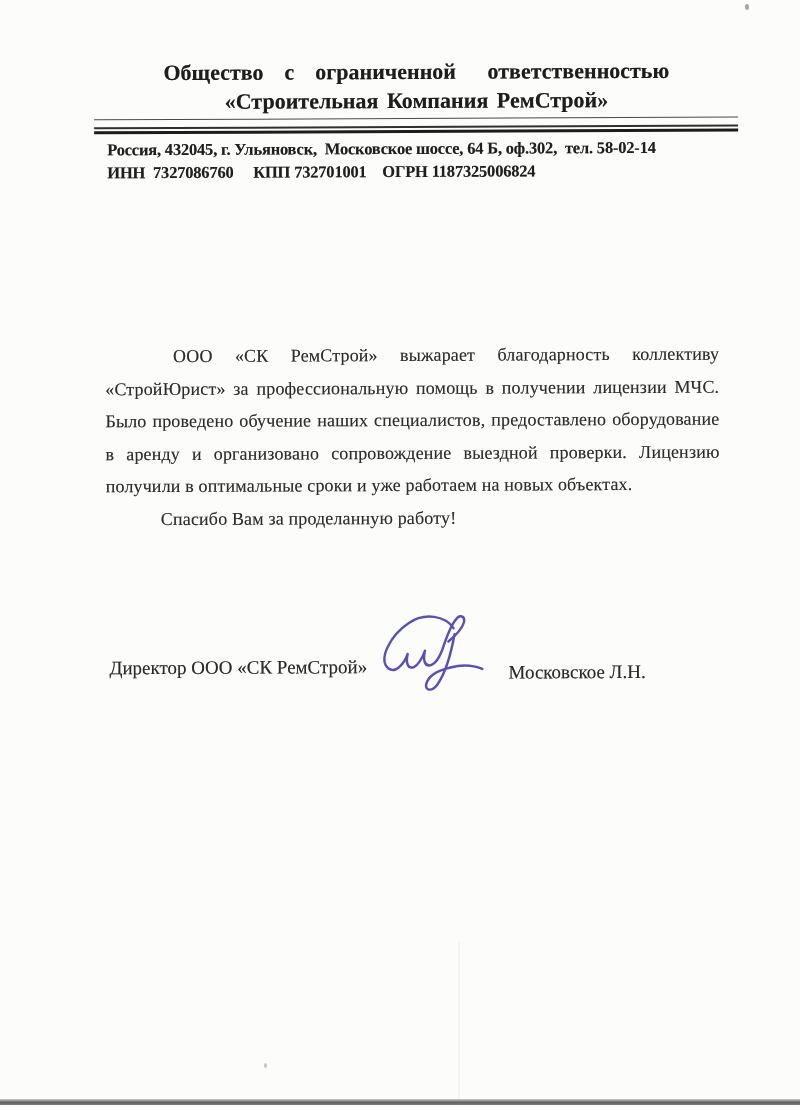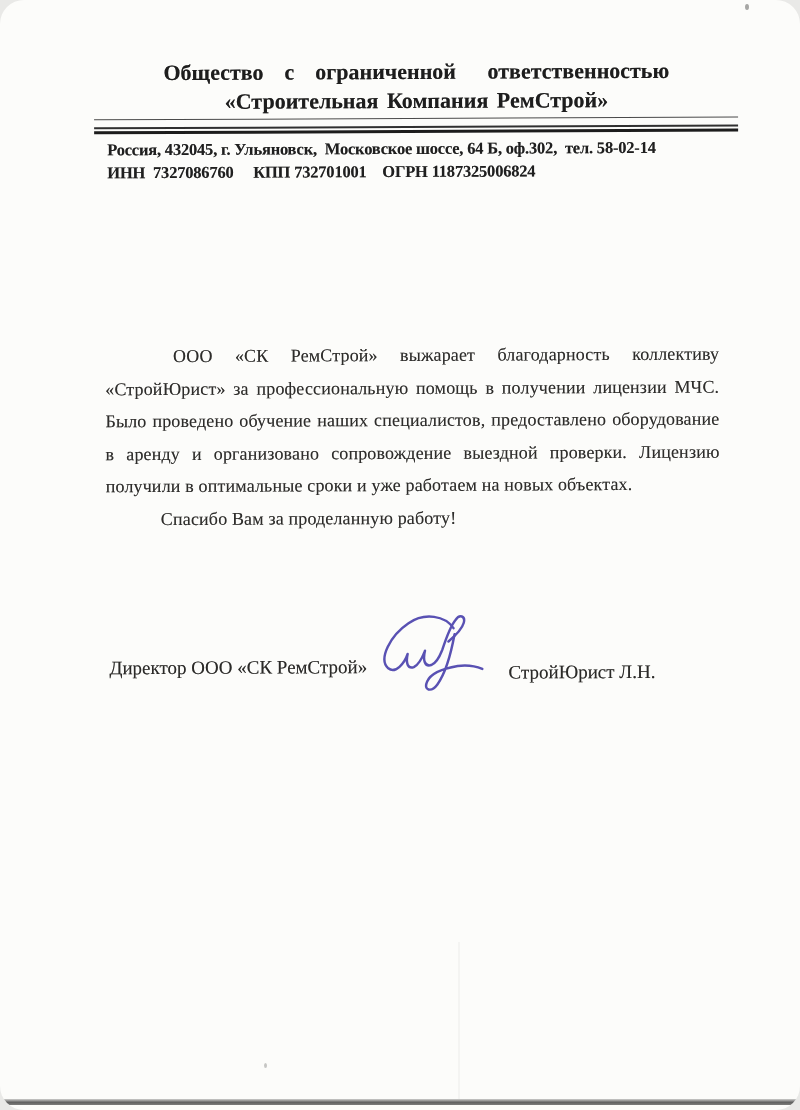--- a/index.html
+++ b/index.html
@@ -9,21 +9,20 @@
     font-family: "Liberation Serif", "DejaVu Serif", serif;
   }
   .page {
     position: relative;
     width: 800px;
     height: 1110px;
     margin: 0 auto;
     background: #fcfcfa;
     overflow: hidden;
     color: #2e2d2b;
-    border-radius: 24px;
   }
   .skew {
     position: absolute;
     left: 0; top: 0; right: 0; bottom: 0;
     transform: rotate(-0.25deg);
     transform-origin: 50% 30%;
   }
   
   .title-block {
     position: absolute;
@@ -184,21 +183,21 @@
       <g fill="none" stroke="#4b43ad" stroke-width="2.4" stroke-linecap="round" stroke-linejoin="round" opacity="0.92">
         <path d="M 100 18 C 92 6, 72 2, 56 13 C 38 25, 26 48, 36 57 C 43 63, 52 52, 55 43
                  C 53 52, 55 58, 61 56 C 67 53, 70 45, 72 40
                  C 70 48, 71 56, 78 54 C 84 52, 87 44, 89 39
                  C 92 30, 97 16, 102 10 C 106 4, 112 6, 110 13 C 108 20, 101 26, 95 31"></path>
         <path d="M 101 24 C 98 40, 92 62, 84 73 C 78 81, 70 79, 74 70
                  C 78 61, 92 57, 104 55 C 112 54, 121 55, 128 58"></path>
       </g>
     </svg>
 
-    <div class="signatory-name">СтройЮрист Л.Н.</div>
+    <div class="signatory-name">Московское Л.Н.</div>
 
   </div>
 
   <div class="scan-crease"></div>
   <div class="scan-bottom-edge"></div>
   <div class="speck speck-a"></div>
   <div class="speck speck-b"></div>
 </div>
 
 </body></html>

